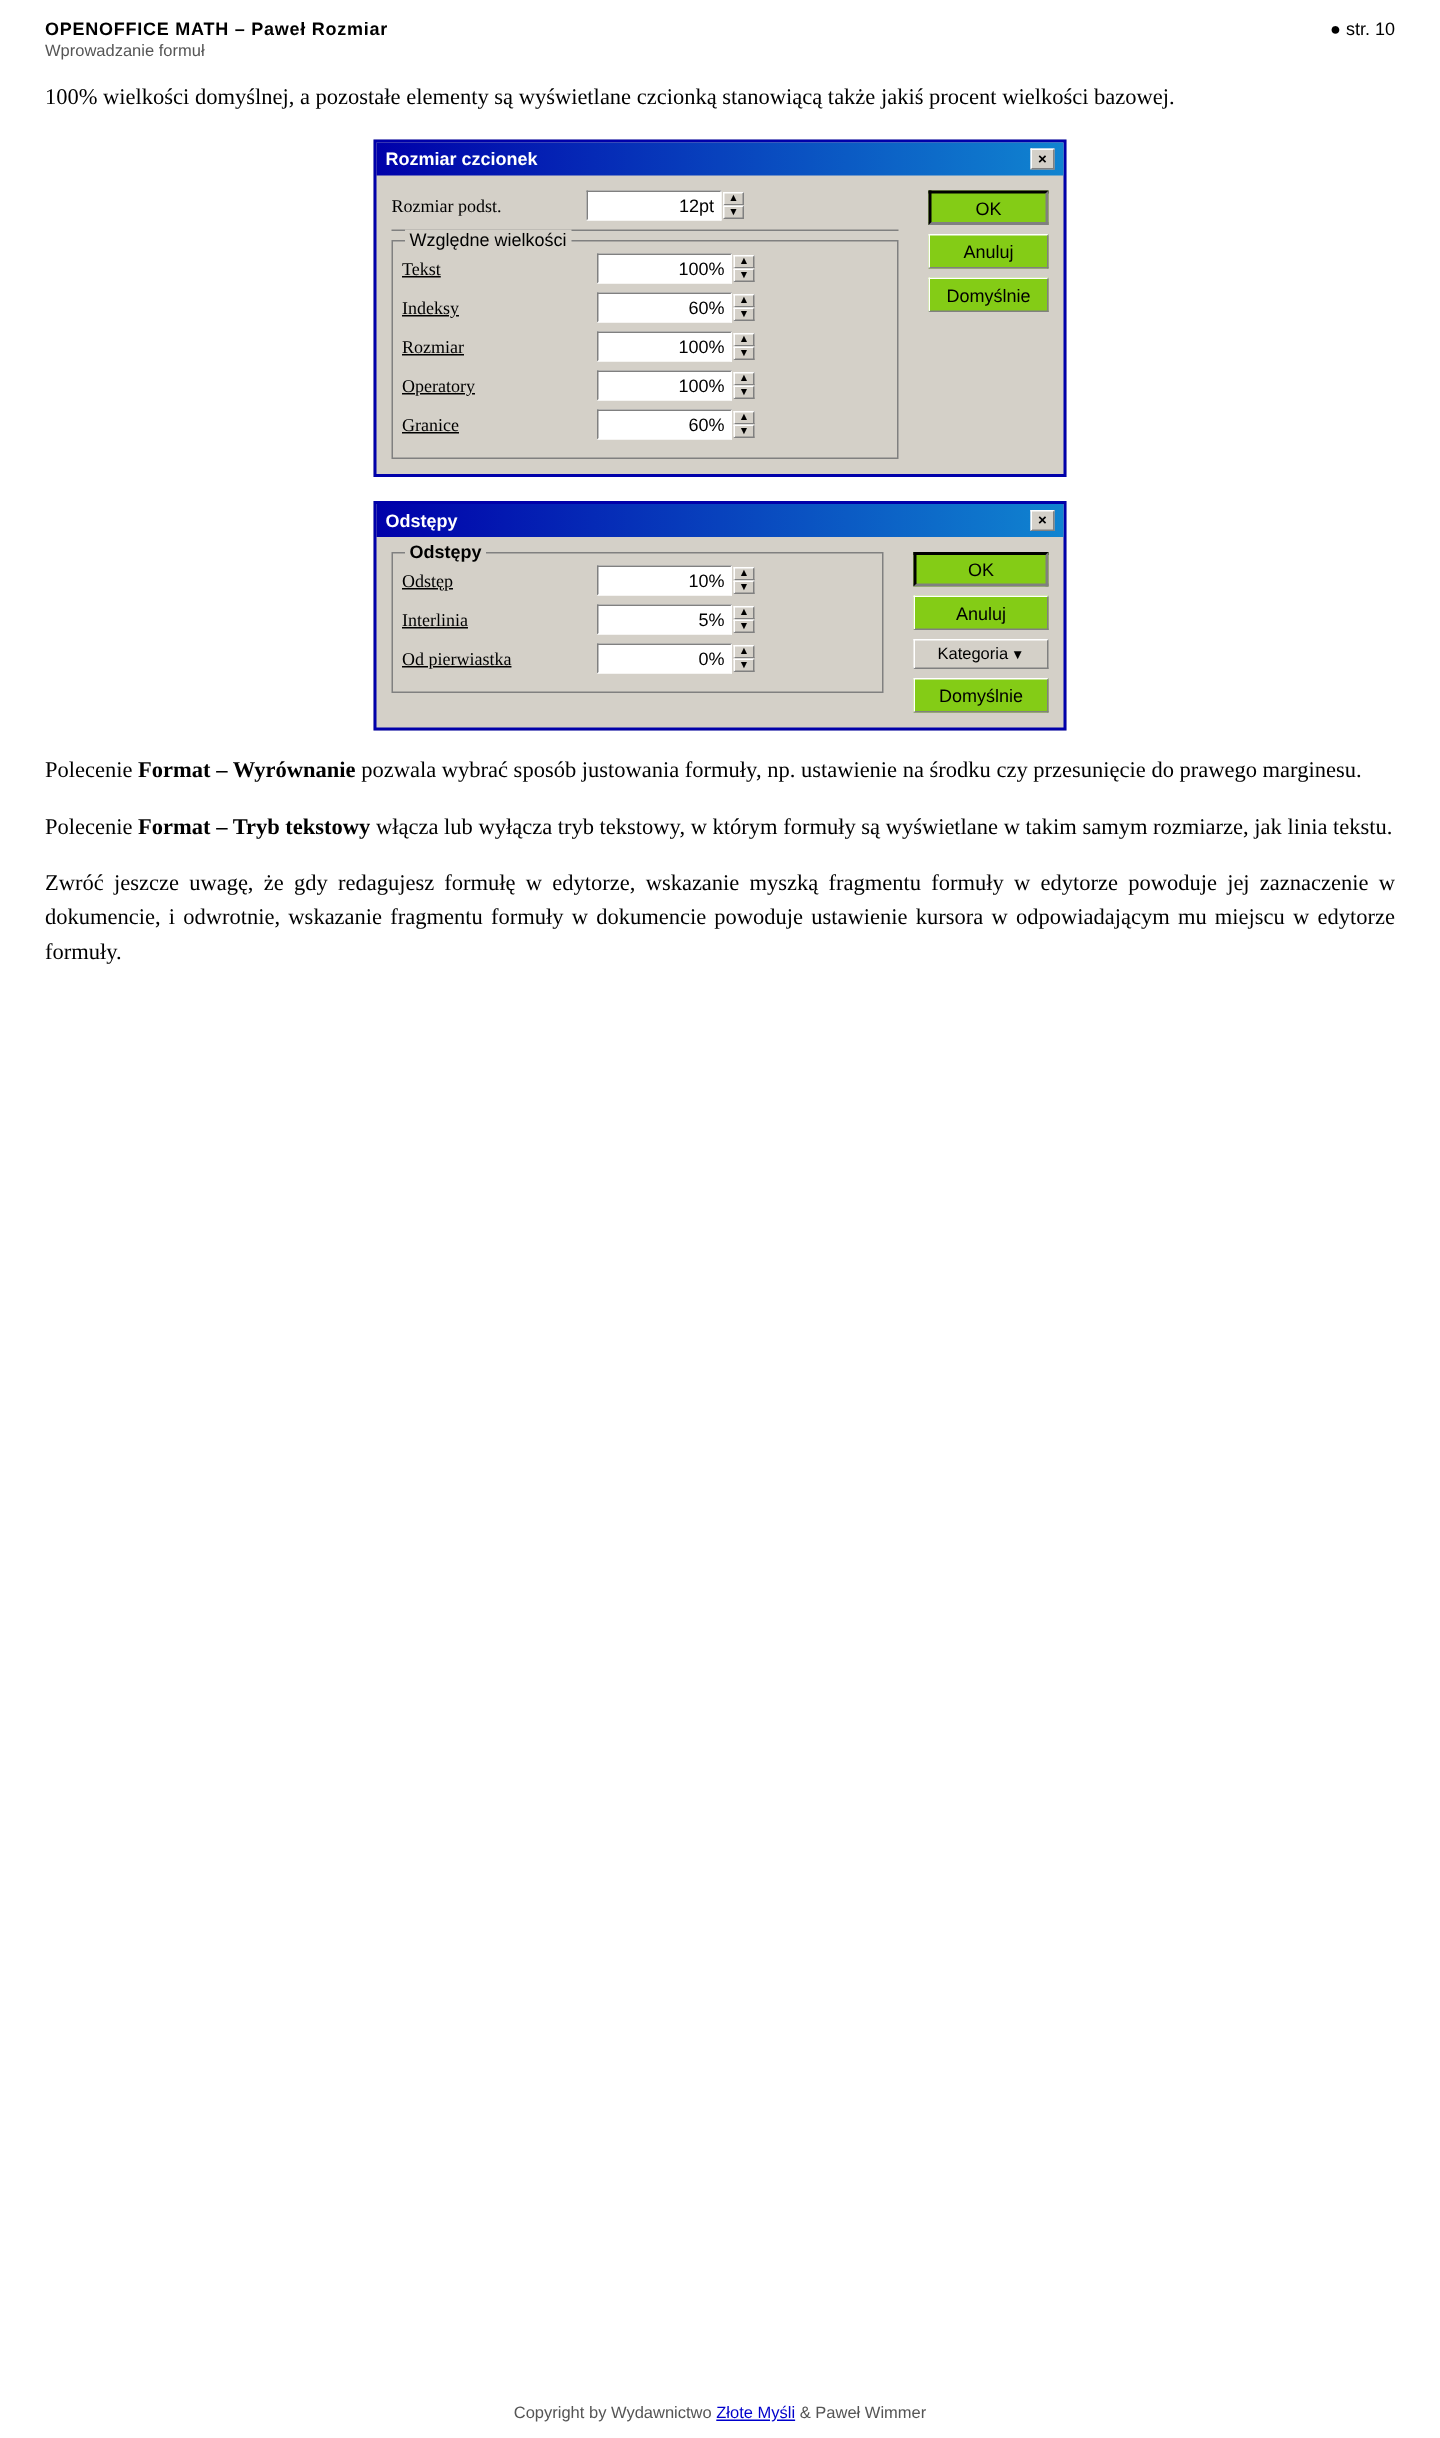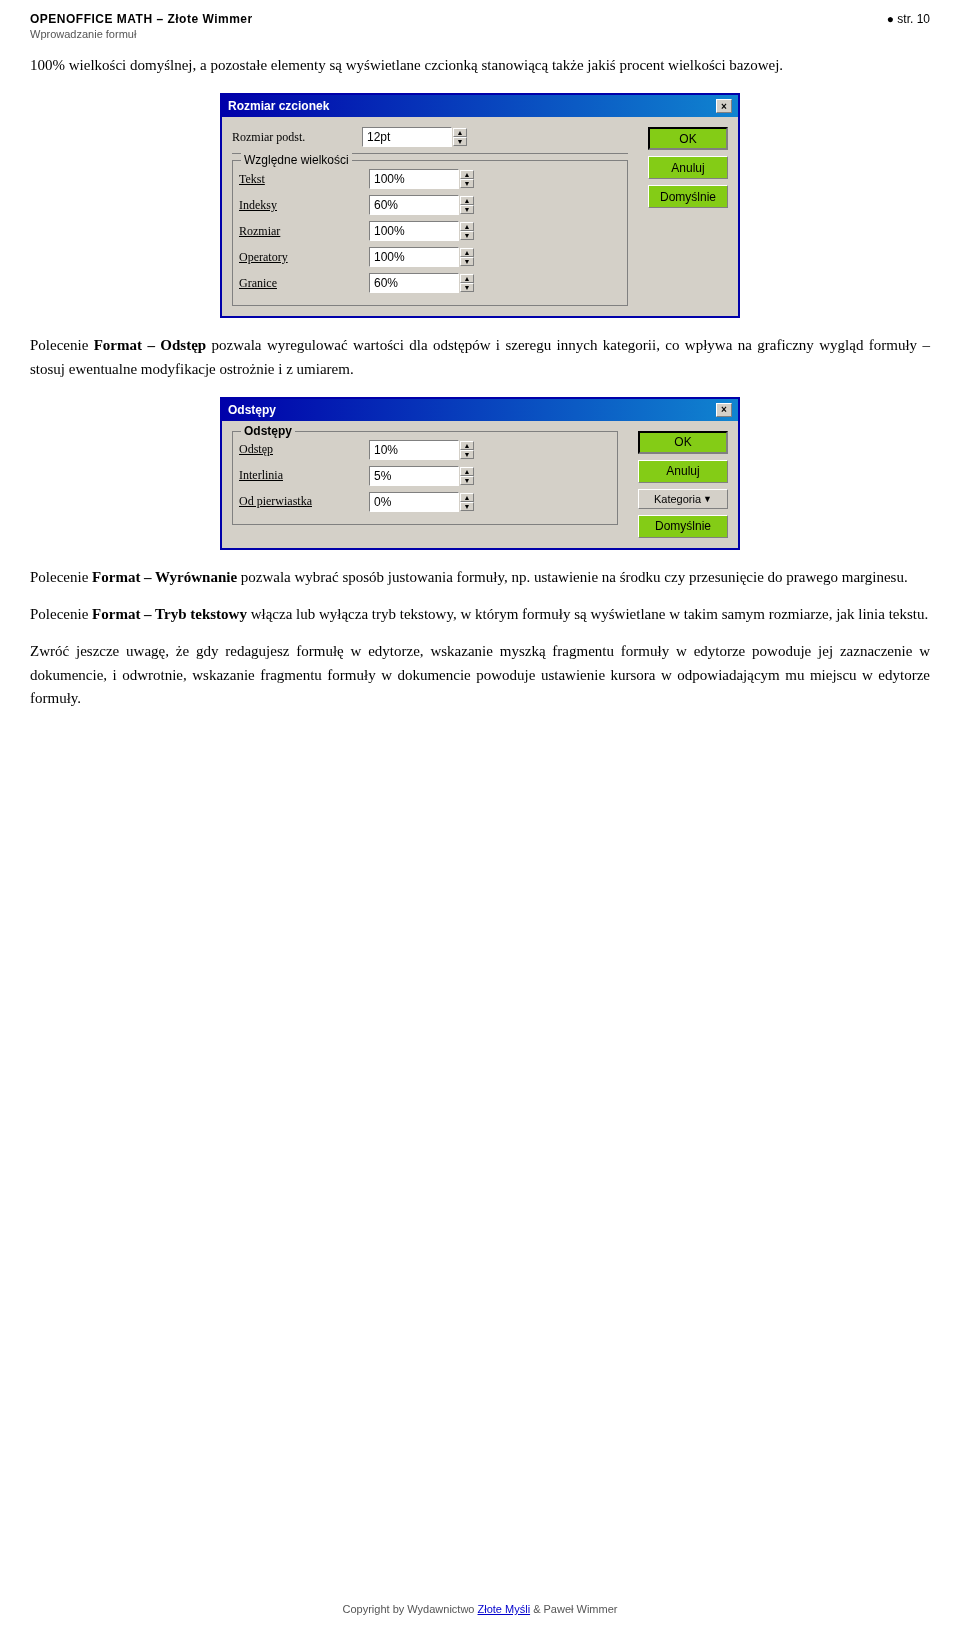--- a/index.html
+++ b/index.html
@@ -61,21 +61,21 @@
       display: flex;
       justify-content: center;
       margin: 16px 0;
     }
 
     .dialog {
       border: 2px solid #0000aa;
       background: #d4d0c8;
       font-family: Arial, sans-serif;
       font-size: 12px;
-      width: 520px;
+      width: 462px;
       position: relative;
     }
 
     .dialog-titlebar {
       background: linear-gradient(to right, #0000aa, #1084d0);
       color: #ffffff;
       font-size: 12px;
       font-weight: bold;
       padding: 3px 6px;
       display: flex;
@@ -131,20 +131,21 @@
       background: #ffffff;
       border: 1px solid;
       border-color: #808080 #ffffff #ffffff #808080;
       border-width: 1px;
       width: 90px;
       height: 20px;
       display: flex;
       align-items: center;
       padding: 0 4px;
       font-size: 12px;
+      justify-content: flex-end;
     }
 
     .form-spinner {
       display: flex;
       flex-direction: column;
       margin-left: 1px;
     }
 
     .spinner-up, .spinner-down {
       background: #d4d0c8;
@@ -257,21 +258,21 @@
       height: 1px;
       background: #808080;
       margin: 6px 0;
     }
   </style>
 </head>
 <body>
 
 <div class="page-header">
   <div class="header-left">
-    <span class="header-title">OPENOFFICE MATH – Złote Wimmer</span>
+    <span class="header-title">OPENOFFICE MATH – Paweł Rozmiar</span>
     <span class="header-subtitle">Wprowadzanie formuł</span>
   </div>
   <span class="header-page">
     <span>● </span><span>str. 10</span>
   </span>
 </div>
 
 <div class="main-content">
 
   <p class="paragraph">100% wielkości domyślnej, a pozostałe elementy są wyświetlane czcionką stanowiącą także jakiś procent wielkości bazowej.</p>
@@ -362,23 +363,20 @@
           <div class="buttons-col">
             <div class="win-button default-btn">OK</div>
             <div class="win-button">Anuluj</div>
             <div class="win-button">Domyślnie</div>
           </div>
         </div>
       </div>
     </div>
   </div>
 
-  <p class="paragraph">
-    <span>Polecenie </span><strong>Format – Odstęp</strong><span> pozwala wyregulować wartości dla odstępów i szeregu innych kategorii, co wpływa na graficzny wygląd formuły – stosuj ewentualne modyfikacje ostrożnie i z umiarem.</span>
-  </p>
 
   <div class="dialog-wrapper">
     <div class="dialog">
       <div class="dialog-titlebar">
         <span class="dialog-title-text">Odstępy</span>
         <div class="dialog-close-btn">×</div>
       </div>
       <div class="dialog-body">
         <div class="dialog-main-area">
           <div class="dialog-form-area">

